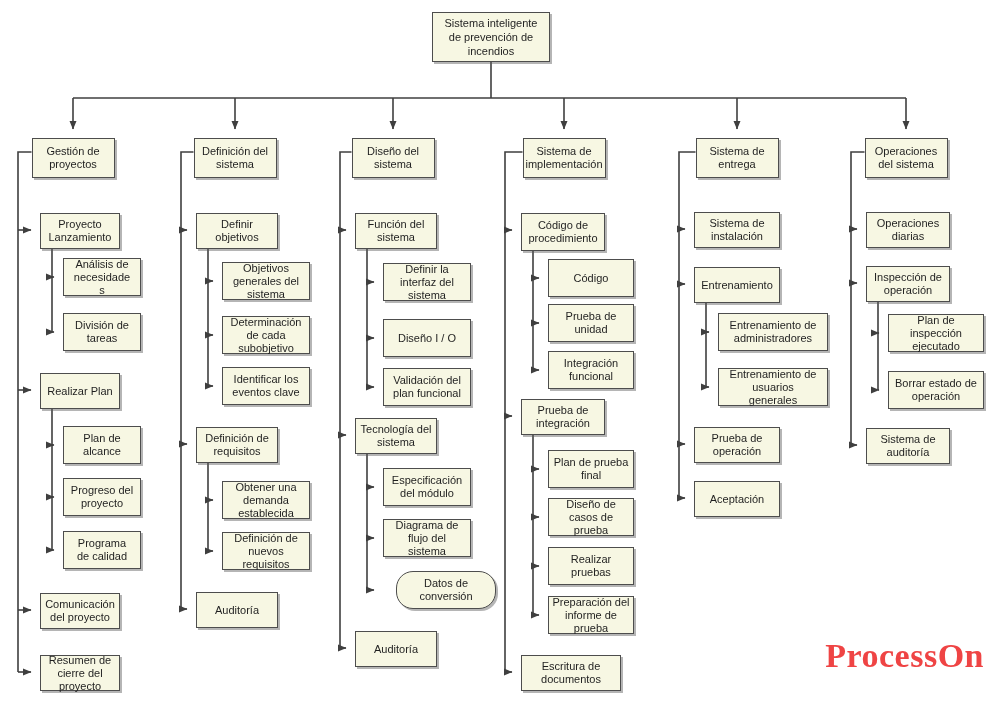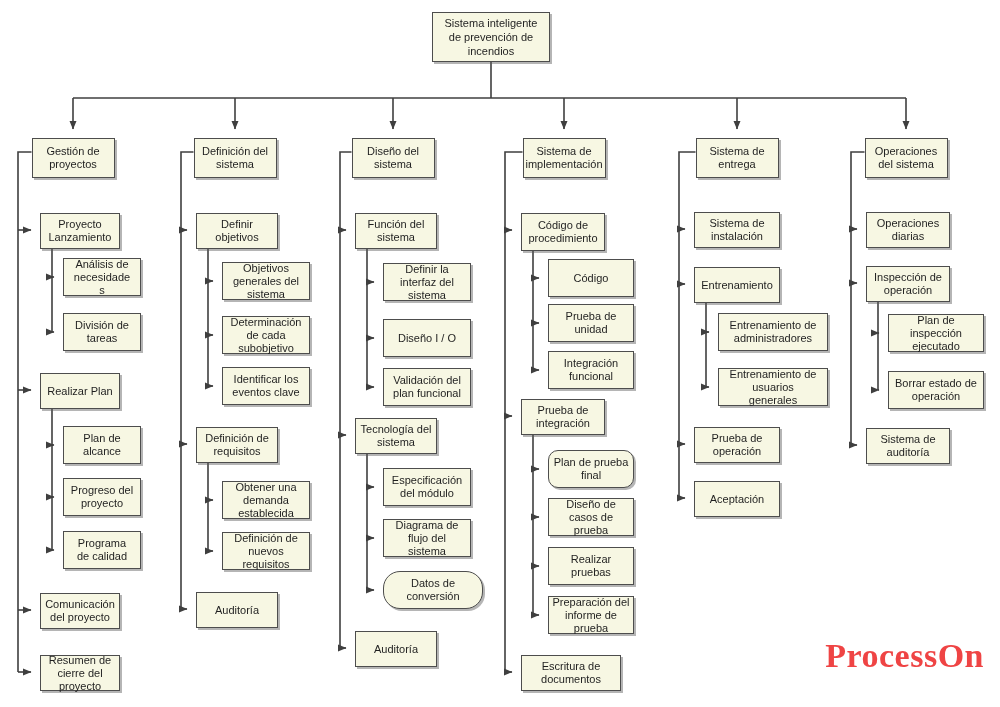--- a/index.html
+++ b/index.html
@@ -251,21 +251,21 @@
       </div>
       <div class="node" style="left: 383px; top: 468px; width: 88px; height: 38px;">
         <span class="lbl">Especificación
 del módulo</span>
       </div>
       <div class="node of" style="left: 383px; top: 519px; width: 88px; height: 38px;">
         <span class="lbl">Diagrama de
 flujo del
 sistema</span>
       </div>
-      <div class="node" style="left: 383px; top: 571px; width: 100px; height: 38px; border-radius: 17px;">
+      <div class="node" style="left: 396px; top: 571px; width: 100px; height: 38px; border-radius: 17px;">
         <span class="lbl">Datos de
 conversión</span>
       </div>
       <div class="node" style="left: 355px; top: 631px; width: 82px; height: 34px;">
         <span class="lbl">Auditoría</span>
       </div>
       <div class="node" style="left: 522.5px; top: 138px; width: 83px; height: 40px;">
         <span class="lbl">Sistema de
 implementación</span>
       </div>
@@ -281,21 +281,21 @@
 unidad</span>
       </div>
       <div class="node" style="left: 548px; top: 351px; width: 86px; height: 38px;">
         <span class="lbl">Integración
 funcional</span>
       </div>
       <div class="node" style="left: 521px; top: 399px; width: 84px; height: 34px;">
         <span class="lbl">Prueba de
 integración</span>
       </div>
-      <div class="node" style="left: 548px; top: 450px; width: 86px; height: 38px; border-radius: 10px;">
+      <div class="node" style="left: 548px; top: 450px; width: 86px; height: 38px;">
         <span class="lbl">Plan de prueba
 final</span>
       </div>
       <div class="node of" style="left: 548px; top: 498px; width: 86px; height: 38px;">
         <span class="lbl">Diseño de
 casos de
 prueba</span>
       </div>
       <div class="node" style="left: 548px; top: 547px; width: 86px; height: 38px;">
         <span class="lbl">Realizar

